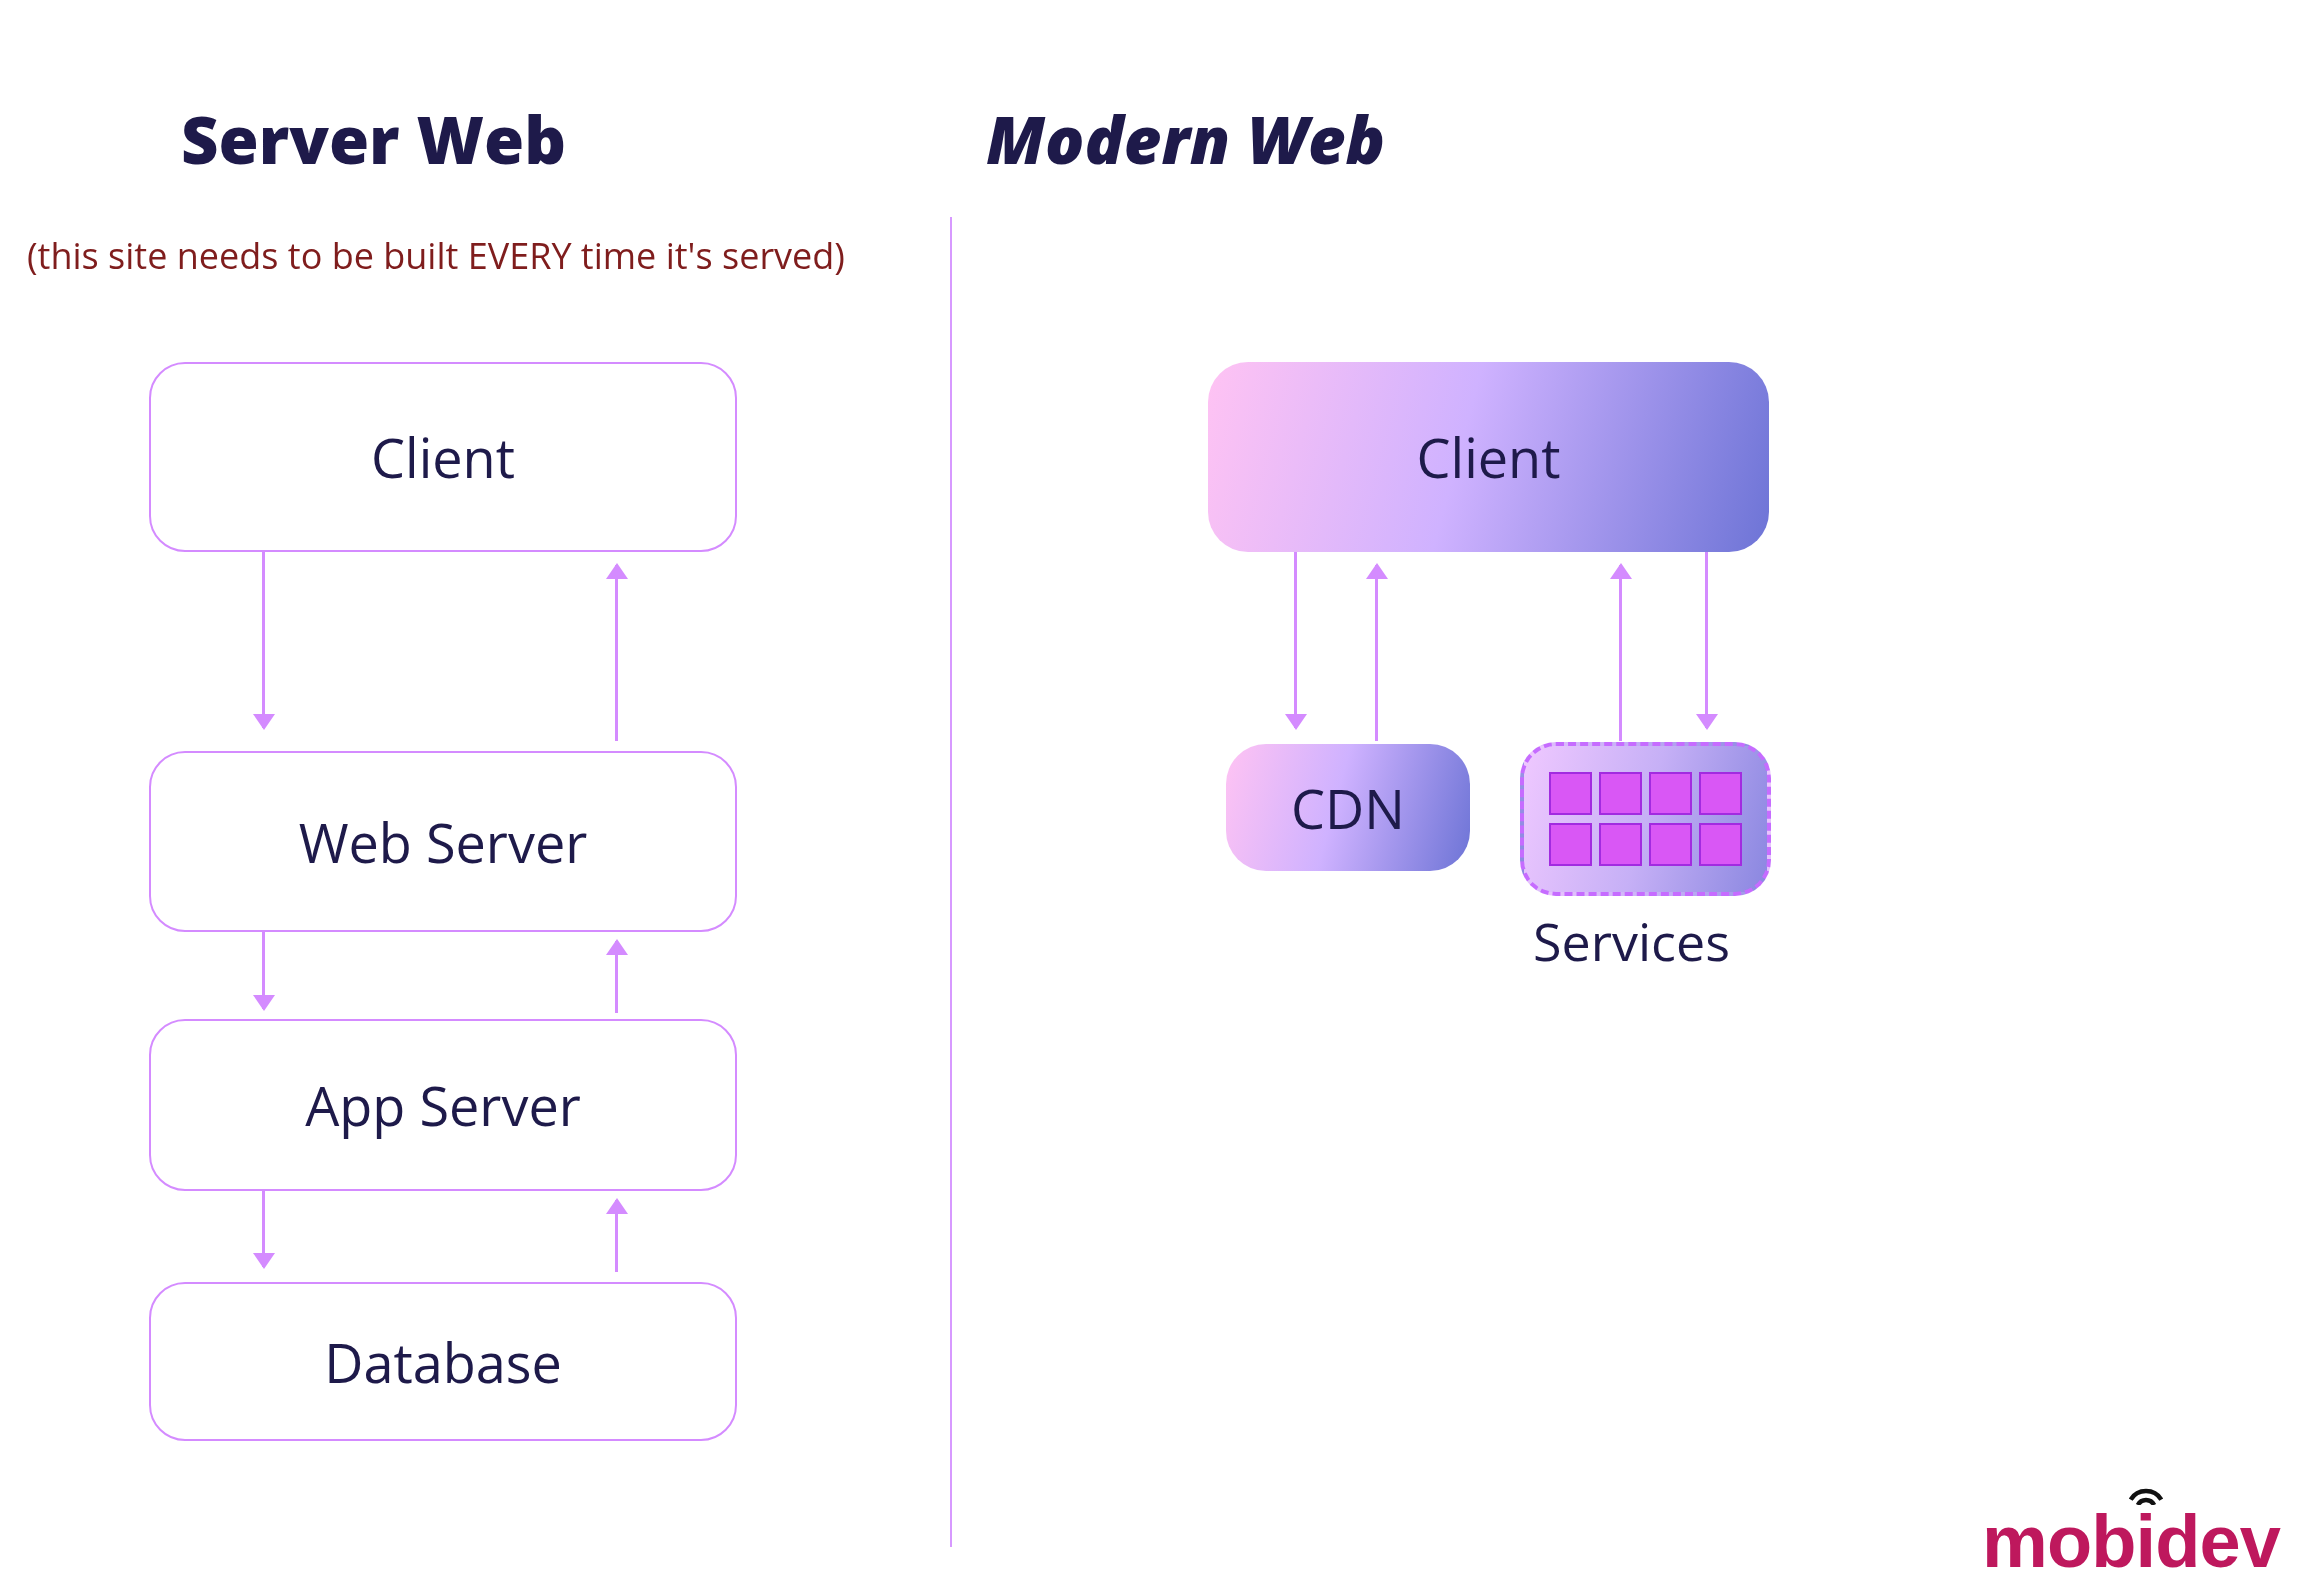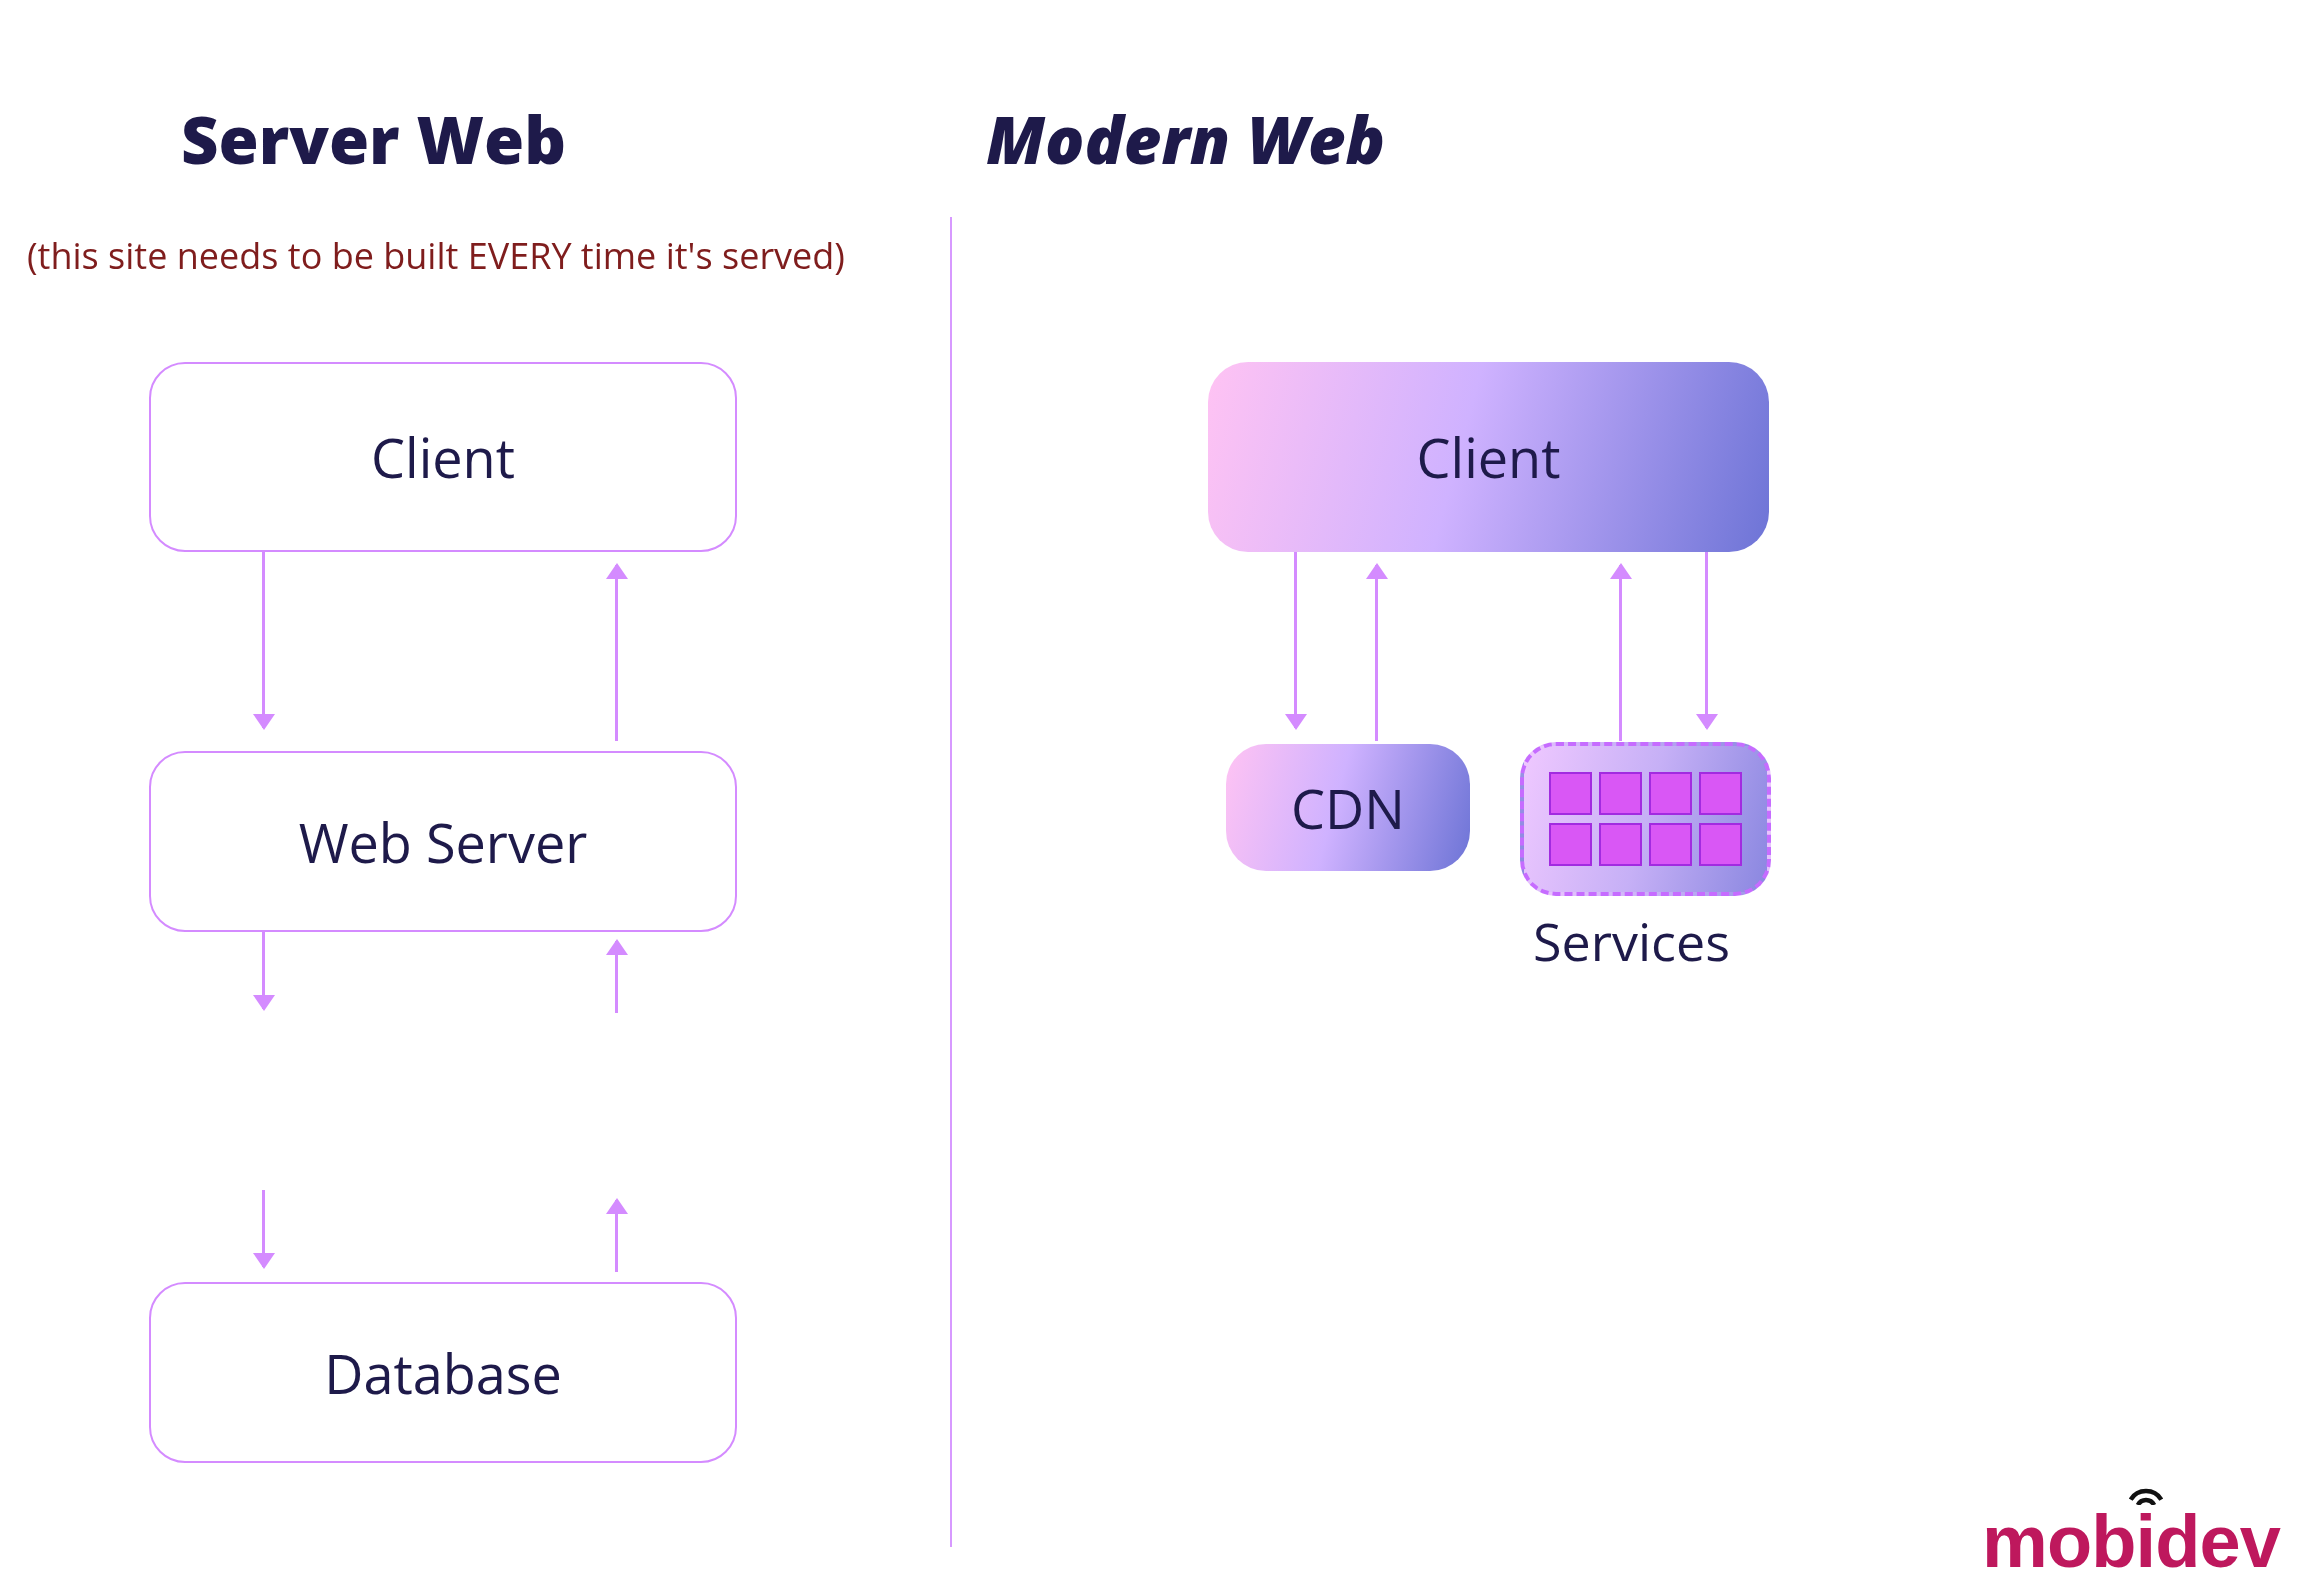--- a/index.html
+++ b/index.html
@@ -55,21 +55,21 @@
     background: #fff;
   }
   .lbox span {
     font-size: 54px;
     color: #1e1a4a;
     font-weight: 400;
   }
   .lbox-client   { top: 362px;  height: 190px; }
   .lbox-web      { top: 751px;  height: 181px; }
   .lbox-app      { top: 1019px; height: 172px; }
-  .lbox-db       { top: 1282px; height: 181px; }
+  .lbox-db       { top: 1282px; height: 159px; }
 
   
   .mbox {
     position: absolute;
     border-radius: 40px;
     display: flex;
     align-items: center;
     justify-content: center;
     background: linear-gradient(105deg, #ffc3f3 0%, #cfb2ff 45%, #6d74d6 100%);
   }
@@ -182,20 +182,23 @@
   <div class="title title-right">Modern Web</div>
 
   <div class="subtitle">(this site needs to be built EVERY time it's served)</div>
 
   <div class="lbox lbox-client">
     <span>Client</span>
   </div>
   <div class="lbox lbox-web">
     <span>Web Server</span>
   </div>
+  <div class="lbox lbox-app">
+    <span>App Server</span>
+  </div>
   <div class="lbox lbox-db">
     <span>Database</span>
   </div>
 
   <div class="arrow down a1d"></div>
   <div class="arrow up   a1u"></div>
   <div class="arrow down a2d"></div>
   <div class="arrow up   a2u"></div>
   <div class="arrow down a3d"></div>
   <div class="arrow up   a3u"></div>

